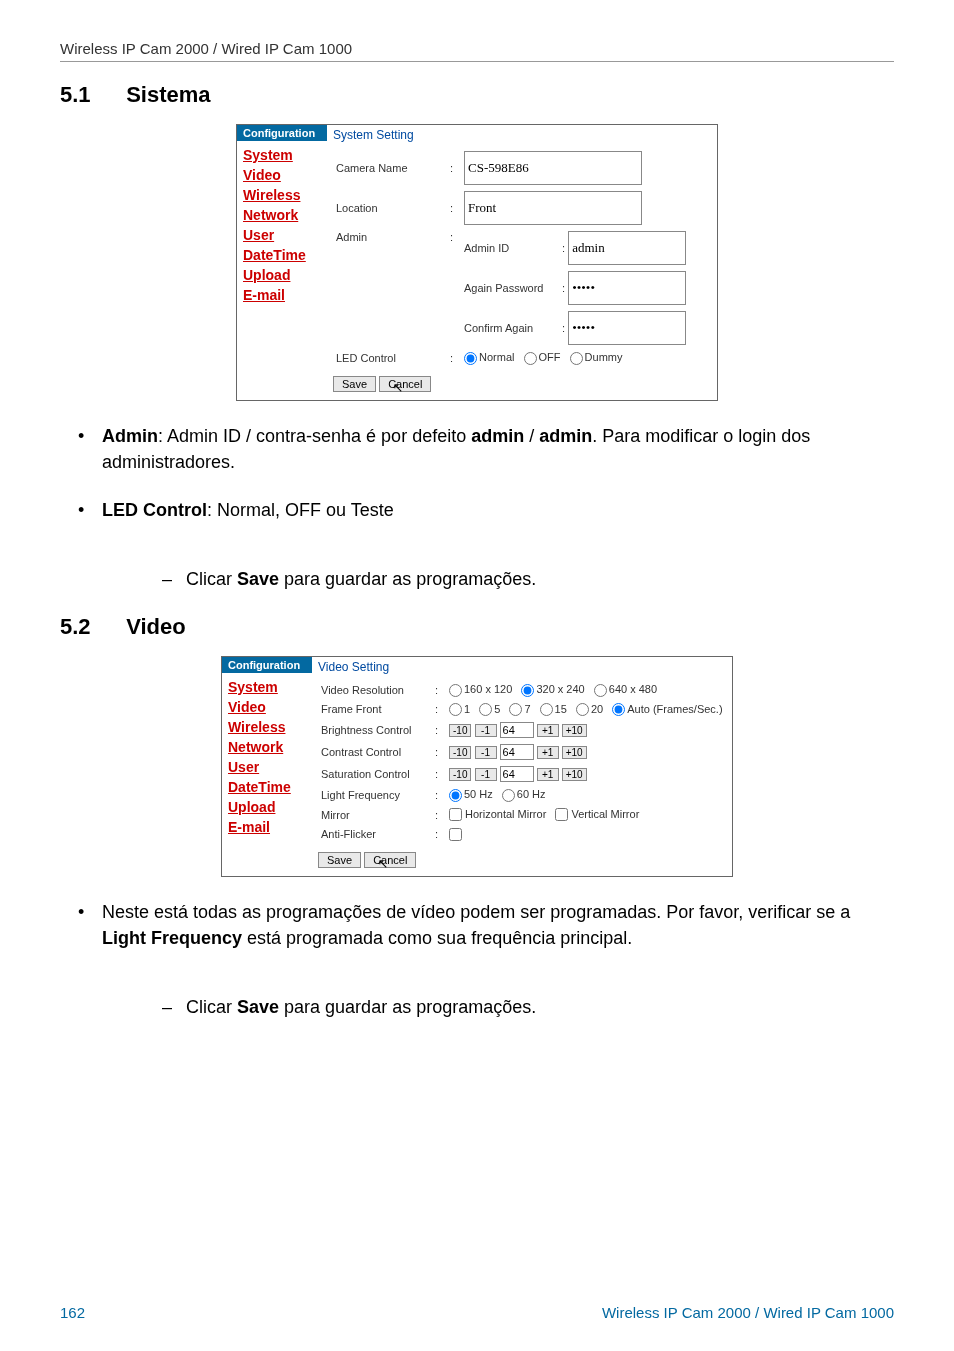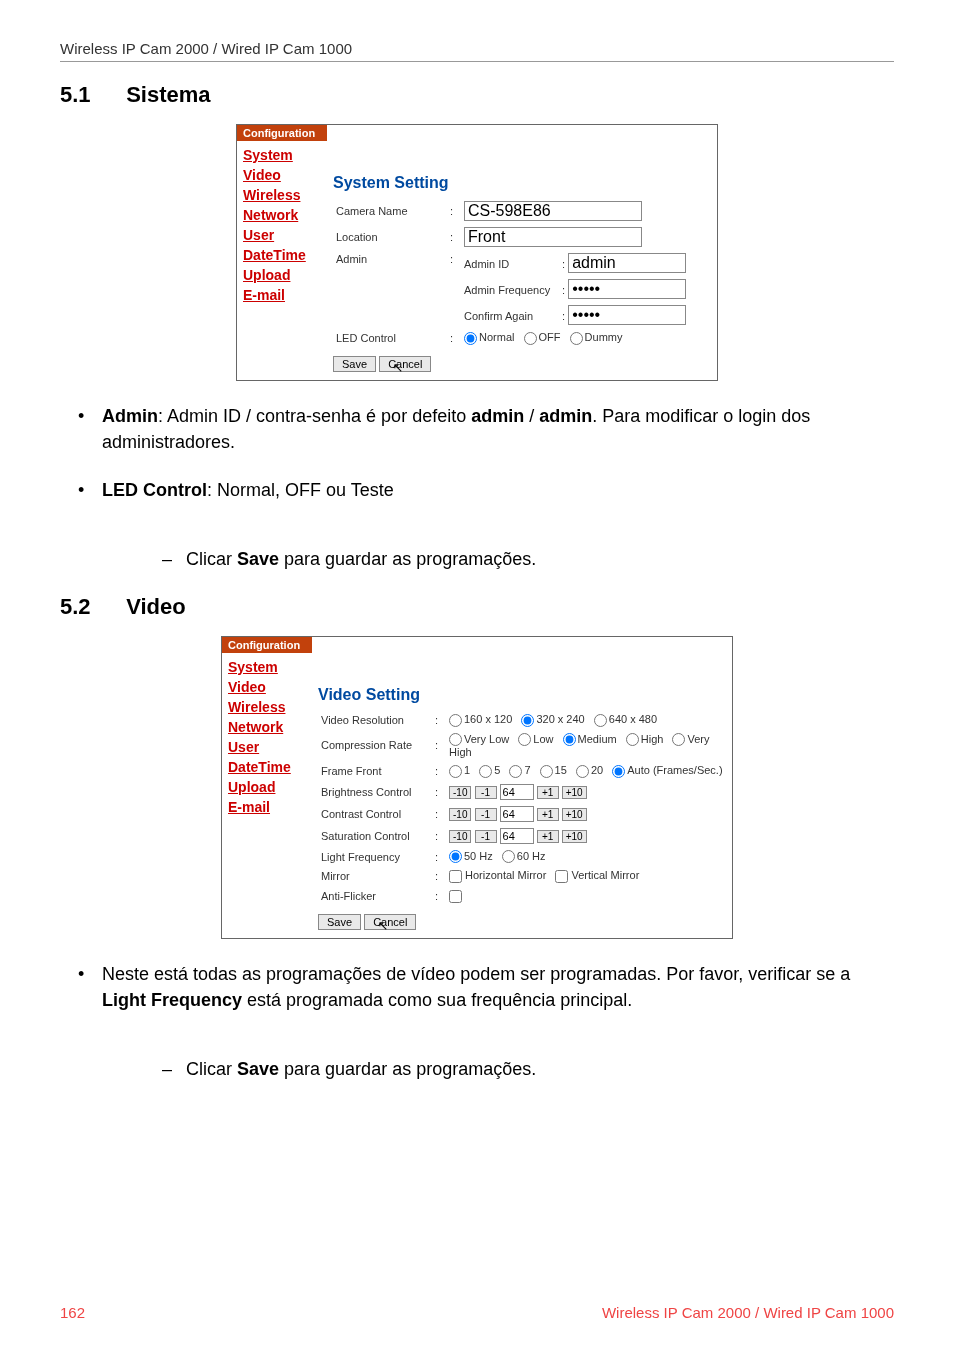--- a/index.html
+++ b/index.html
@@ -40,21 +40,21 @@
     font-size: 11px;
   }
   .figure-inner { display: flex; }
   .sidebar {
     background: #fff;
     border-right: 0;
     width: 90px;
     padding: 0;
   }
   .sidebar .tab {
-    background: #c2410c;
+    background: #0369a1;
     color: #fff;
     font-weight: bold;
     font-size: 11px;
     padding: 2px 6px;
   }
   .sidebar ul {
     list-style: none;
     margin: 2px 0 0 0;
     padding: 2px 6px 6px 6px;
   }
@@ -65,39 +65,38 @@
     font-size: 14px;
     padding: 2px 0;
     cursor: pointer;
   }
   .panel {
     padding: 0;
     width: 390px;
   }
   .panel-title {
     color: #004aa0;
-    font-weight: bold;
-    font-size: 16px;
+    font-weight: normal;
+    font-size: 12px;
     padding: 3px 6px 6px 6px;
-    margin-top: 46px;
   }
   .panel table { border-collapse: collapse; margin-left: 6px;}
   .panel td {
     font-size: 11px;
     color: #333;
     padding: 3px 3px;
     vertical-align: middle;
   }
   .panel td.lbl { width: 108px; }
   .panel td.colon { width: 8px; }
   .sublbl { display:inline-block; width: 95px; font-size:11px; }
   input.txt {
-    font-family: Liberation Sans, sans-serif;
-    font-size: 16px;
-    padding: 1px 3px;
+    font-family: Liberation Serif, serif;
+    font-size: 13px;
+    padding: 8px 3px;
     border: 1px solid #888;
     background: #fff;
     height: 16px;
     box-sizing: content-box;
   }
   input.txt.w1 { width: 170px; }
   input.txt.w2 { width: 110px; }
   .radio { margin:0 2px 0 6px; vertical-align: middle; }
   .radio:first-child{ margin-left:0;}
   .btnrow { padding: 8px 6px; }
@@ -159,21 +158,21 @@
     position: absolute;
     left: 0;
   }
   .chk { margin: 0 3px 0 0; vertical-align: middle;}
   .footer {
     position: absolute;
     bottom: 30px;
     left: 60px;
     right: 60px;
     font-size: 15px;
-    color: #ef4444;
+    color: #0369a1;
     display: flex;
     justify-content: space-between;
   }
 </style>
 </head>
 <body>
 
 <div class="page">
   <div class="header-title">Wireless IP Cam 2000 / Wired IP Cam 1000</div>
 
@@ -215,21 +214,21 @@
             <tr>
               <td class="lbl" rowspan="3" style="vertical-align:top;">Admin</td>
               <td class="colon" rowspan="3" style="vertical-align:top;">:</td>
               <td>
                 <span class="sublbl">Admin ID</span> :
                 <input class="txt w2" value="admin" style="">
               </td>
             </tr>
             <tr>
               <td>
-                <span class="sublbl">Admin Frequency</span> :
+                <span class="sublbl">Again Password</span> :
                 <input class="txt w2" value="•••••" style="">
               </td>
             </tr>
             <tr>
               <td>
                 <span class="sublbl">Confirm Again</span> :
                 <input class="txt w2" value="•••••" style="">
               </td>
             </tr>
             <tr>
@@ -290,31 +289,20 @@
                 <tr>
               <td class="lbl">Video Resolution</td>
               <td class="colon">:</td>
               <td>
                 <input type="radio" class="radio" style=""><span>160 x 120</span>
                 <input type="radio" class="radio" checked="" style=""><span>320 x 240</span>
                 <input type="radio" class="radio" style=""><span>640 x 480</span>
               </td>
             </tr>
             <tr>
-              <td class="lbl">Compression Rate</td>
-              <td class="colon">:</td>
-              <td>
-                <input type="radio" class="radio" style=""><span>Very Low</span>
-                <input type="radio" class="radio" style=""><span>Low</span>
-                <input type="radio" class="radio" checked="" style=""><span>Medium</span>
-                <input type="radio" class="radio" style=""><span>High</span>
-                <input type="radio" class="radio" style=""><span>Very High</span>
-              </td>
-            </tr>
-            <tr>
               <td class="lbl">Frame Front</td>
               <td class="colon">:</td>
               <td>
                 <input type="radio" class="radio" style=""><span>1</span>
                 <input type="radio" class="radio" style=""><span>5</span>
                 <input type="radio" class="radio" style=""><span>7</span>
                 <input type="radio" class="radio" style=""><span>15</span>
                 <input type="radio" class="radio" style=""><span>20</span>
                 <input type="radio" class="radio" checked="" style=""><span>Auto</span>
                 <span>(Frames/Sec.)</span>

